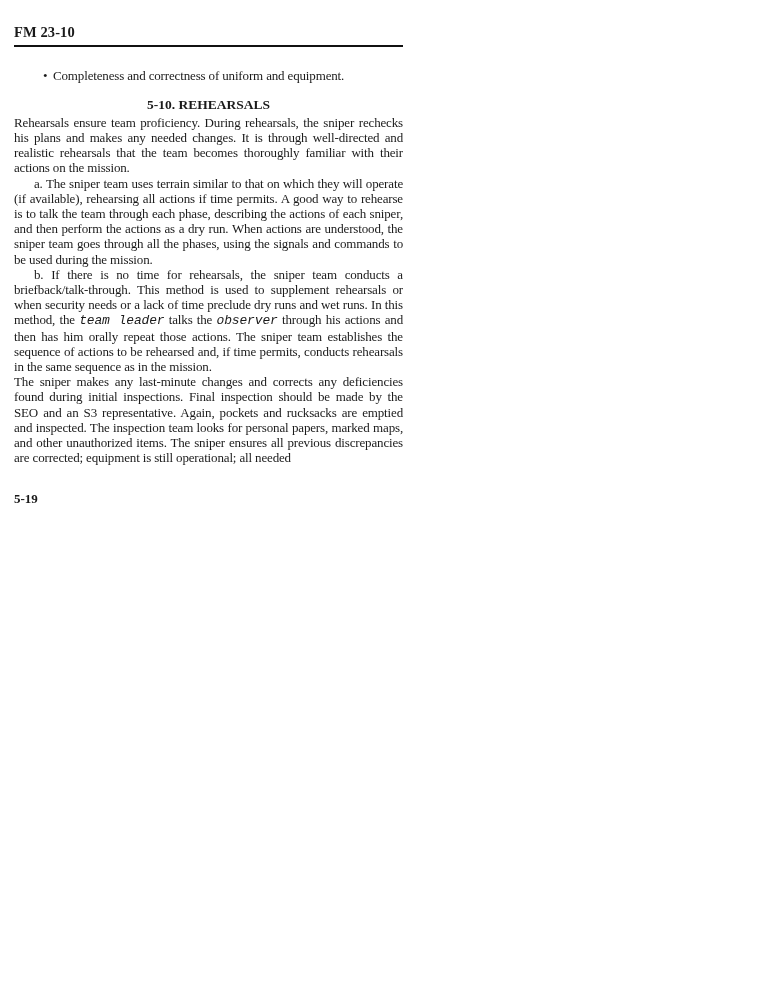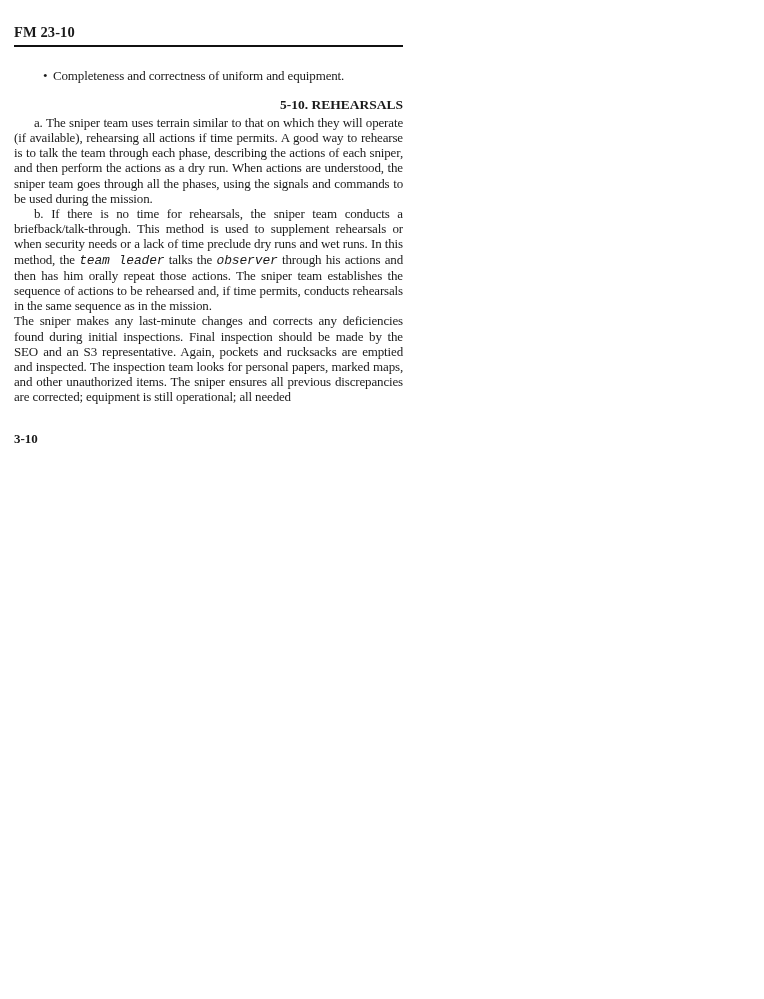--- a/index.html
+++ b/index.html
@@ -52,21 +52,21 @@
     position: absolute;
     left: 29px;
     top: 0;
   }
   h2.section-heading {
     font-size: 13.5px;
     line-height: 15.5px;
     font-weight: bold;
     letter-spacing: 0;
     margin: 14px 0 2px 0;
-    text-align: right;
+    text-align: center;
   }
   .page-footer {
     margin-top: 26px;
   }
   .page-number {
     font-size: 13px;
     font-weight: bold;
   }
   .para-b i { font-style: italic; font-family: Liberation Mono, monospace; }
 </style>
@@ -82,25 +82,26 @@
 
     <main class="page-body">
 
 
       <ul class="inspection-list">
         <li>Completeness and correctness of uniform and equipment.</li>
       </ul>
 
 
       <h2 class="section-heading">5-10.  REHEARSALS</h2>
+      <p>Rehearsals ensure team proficiency. During rehearsals, the sniper rechecks his plans and makes any needed changes. It is through well-directed and realistic rehearsals that the team becomes thoroughly familiar with their actions on the mission.</p>
       <p class="indent">a. The sniper team uses terrain similar to that on which they will operate (if available), rehearsing all actions if time permits. A good way to rehearse is to talk the team through each phase, describing the actions of each sniper, and then perform the actions as a dry run. When actions are understood, the sniper team goes through all the phases, using the signals and commands to be used during the mission.</p>
       <p class="indent para-b"><span>b. If there is no time for rehearsals, the sniper team conducts a briefback/talk-through. This method is used to supplement rehearsals or when security needs or a lack of time preclude dry runs and wet runs. In this method, the </span><i>team leader</i><span> talks the </span><i>observer</i><span> through his actions and then has him orally repeat those actions. The sniper team establishes the sequence of actions to be rehearsed and, if time permits, conducts rehearsals in the same sequence as in the mission.</span></p>
 
       <p>The sniper makes any last-minute changes and corrects any deficiencies found during initial inspections. Final inspection should be made by the SEO and an S3 representative. Again, pockets and rucksacks are emptied and inspected. The inspection team looks for personal papers, marked maps, and other unauthorized items. The sniper ensures all previous discrepancies are corrected; equipment is still operational; all needed</p>
 
     </main>
 
     <footer class="page-footer">
-      <div class="page-number">3-10</div>
+      <div class="page-number">5-19</div>
     </footer>
 
   </div>
 </div>
 
 </body></html>

